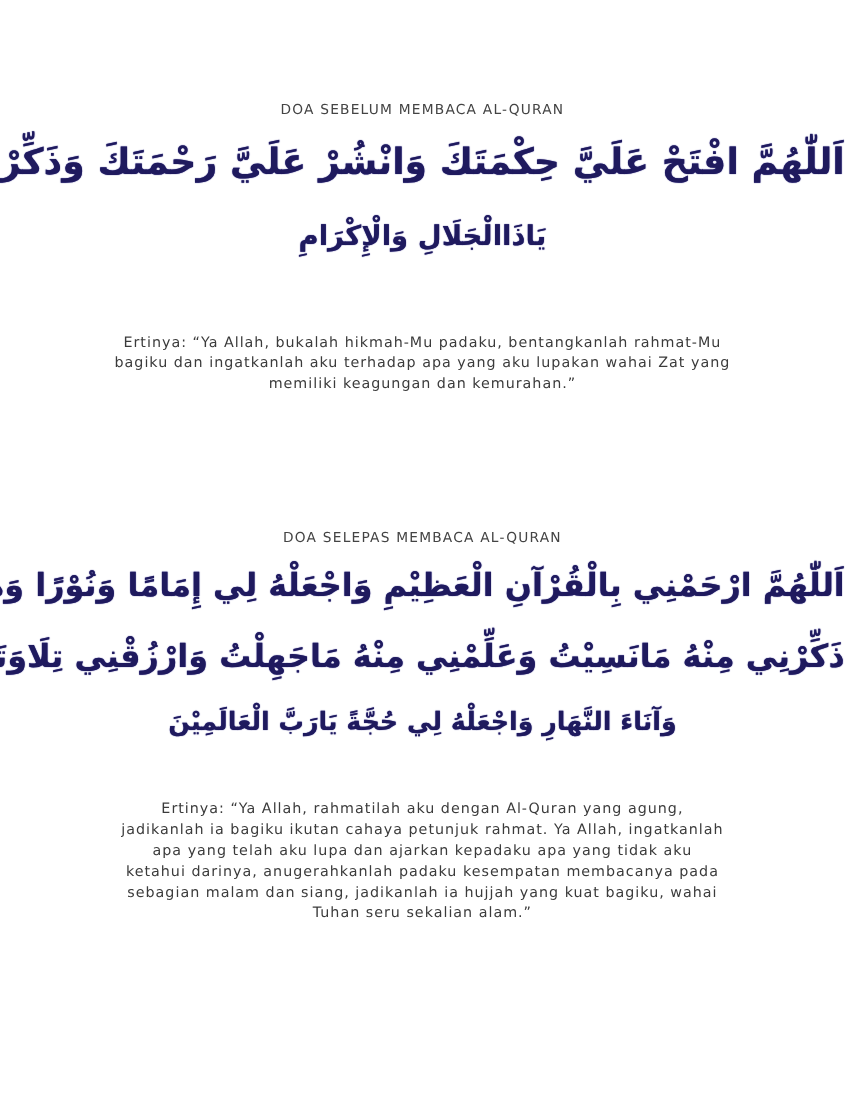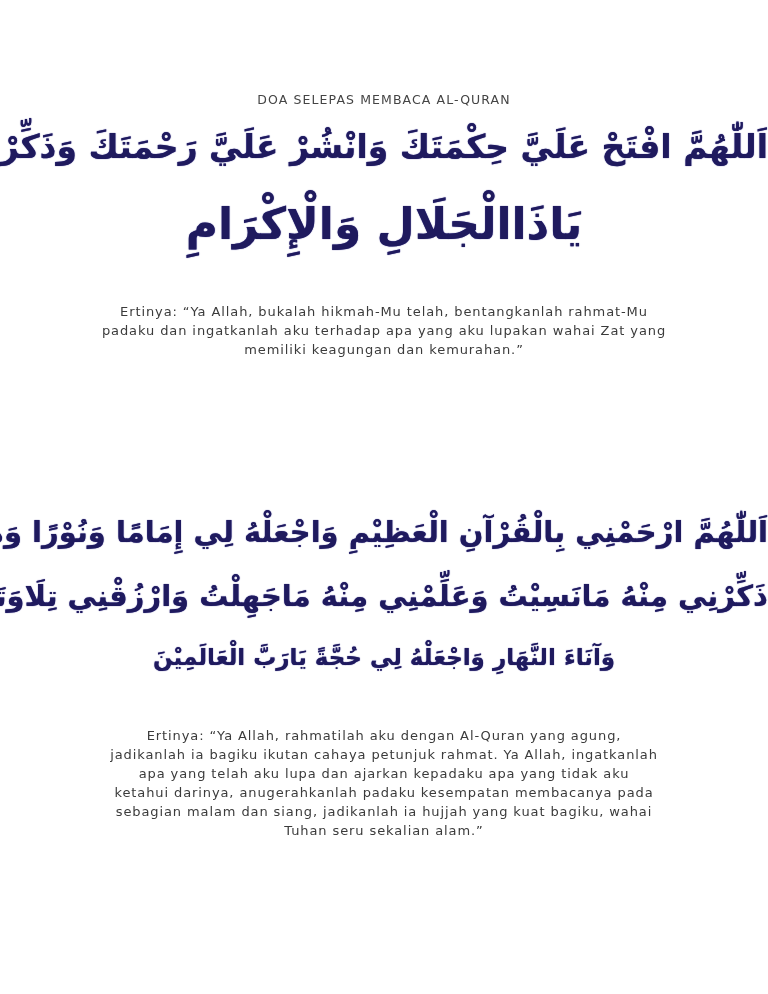--- a/index.html
+++ b/index.html
@@ -56,29 +56,30 @@
       line-height: 19px;
       letter-spacing: 0.9px;
       color: #3b3b3b;
     }
   </style>
 </head>
 <body>
 
 <div class="page">
 
-  <div class="heading" style="top:92px;">DOA SELEPAS MEMBACA AL-QURAN</div>
+  <div class="heading" style="top:92px;">DOA SEBELUM MEMBACA AL-QURAN</div>
 
   <div class="arabic-block" style="top:130px;">
     <span class="arabic-line" style="font-size:33px; height:62px;">اَللّٰهُمَّ افْتَحْ عَلَيَّ حِكْمَتَكَ وَانْشُرْ عَلَيَّ رَحْمَتَكَ وَذَكِّرْنِي مَانَسِيْتُ</span>
-    <span class="arabic-line" style="font-size:44px; height:60px; margin-top:10px;">يَاذَاالْجَلَالِ وَالْإِكْرَامِ</span>
+    <span class="arabic-line" style="font-size:25px; height:60px; margin-top:10px;">يَاذَاالْجَلَالِ وَالْإِكْرَامِ</span>
   </div>
 
-  <div class="translation" style="top:302px;">Ertinya: “Ya Allah, bukalah hikmah-Mu telah, bentangkanlah rahmat-Mu padaku dan ingatkanlah aku terhadap apa yang aku lupakan wahai Zat yang memiliki keagungan dan kemurahan.”</div>
+  <div class="translation" style="top:302px;">Ertinya: “Ya Allah, bukalah hikmah-Mu padaku, bentangkanlah rahmat-Mu bagiku dan ingatkanlah aku terhadap apa yang aku lupakan wahai Zat yang memiliki keagungan dan kemurahan.”</div>
 
+  <div class="heading" style="top:481px;">DOA SELEPAS MEMBACA AL-QURAN</div>
 
   <div class="arabic-block" style="top:518px;">
     <span class="arabic-line" style="font-size:29px; height:58px;">اَللّٰهُمَّ ارْحَمْنِي بِالْقُرْآنِ الْعَظِيْمِ وَاجْعَلْهُ لِي إِمَامًا وَنُوْرًا وَهُدًى وَرَحْمَةً اَللّٰهُمَّ</span>
     <span class="arabic-line" style="font-size:29px; height:58px; margin-top:6px;">ذَكِّرْنِي مِنْهُ مَانَسِيْتُ وَعَلِّمْنِي مِنْهُ مَاجَهِلْتُ وَارْزُقْنِي تِلَاوَتَهُ آنَاءَ اللَّيْلِ</span>
     <span class="arabic-line" style="font-size:23px; height:58px; margin-top:6px;">وَآنَاءَ النَّهَارِ وَاجْعَلْهُ لِي حُجَّةً يَارَبَّ الْعَالَمِيْنَ</span>
   </div>
 
   <div class="translation" style="top:726px; left:110px; width:548px;">Ertinya: “Ya Allah, rahmatilah aku dengan Al-Quran yang agung, jadikanlah ia bagiku ikutan cahaya petunjuk rahmat. Ya Allah, ingatkanlah apa yang telah aku lupa dan ajarkan kepadaku apa yang tidak aku ketahui darinya, anugerahkanlah padaku kesempatan membacanya pada sebagian malam dan siang, jadikanlah ia hujjah yang kuat bagiku, wahai Tuhan seru sekalian alam.”</div>
 
 </div>

